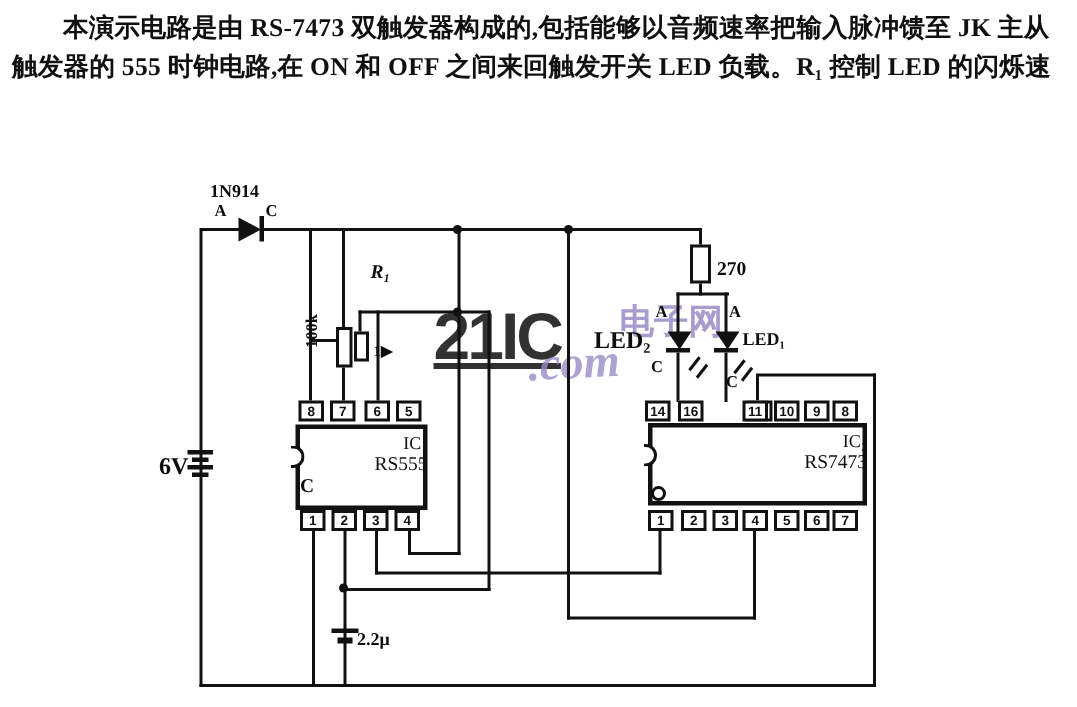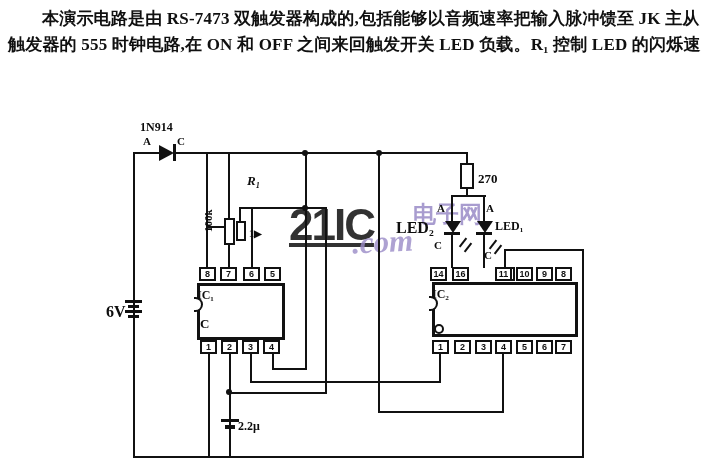--- a/index.html
+++ b/index.html
@@ -16,21 +16,21 @@
   .cbox{position:absolute;background:#fff;border:2px solid #111;box-sizing:border-box;z-index:3;}
   .bar{position:absolute;background:#111;z-index:3;}
   .tri-right{position:absolute;width:0;height:0;border-top:8px solid transparent;
              border-bottom:8px solid transparent;border-left:15px solid #111;z-index:3;}
   .tri-down{position:absolute;width:0;height:0;border-left:8px solid transparent;
             border-right:8px solid transparent;border-top:12px solid #111;z-index:3;}
   .slash{position:absolute;width:2px;height:11px;background:#111;transform:rotate(38deg);z-index:3;}
   .lbl{position:absolute;font-family:"Liberation Serif",serif;font-weight:700;color:#0d0d0d;
        white-space:nowrap;z-index:4;}
   .ic{position:absolute;border:3px solid #111;background:#fff;box-sizing:border-box;z-index:3;}
-  .ic-lbl{position:absolute;text-align:left;font-weight:700;z-index:4;}
+  .ic-lbl{position:absolute;text-align:right;font-weight:400;z-index:4;}
   .notch{position:absolute;width:9px;height:15px;background:#fff;border:2px solid #111;
          border-left:none;border-radius:0 8px 8px 0;box-sizing:border-box;z-index:4;}
   .ring{position:absolute;width:10px;height:10px;border:2px solid #111;border-radius:50%;
         box-sizing:border-box;z-index:4;}
   .pin{position:absolute;width:17px;height:14px;border:2px solid #111;background:#fff;
        box-sizing:border-box;font:700 9px "Liberation Sans",sans-serif;text-align:center;
        line-height:10px;z-index:4;}
   .clockbox{position:absolute;left:376px;top:357px;width:66px;height:26px;
             border-top:2px solid #111;border-right:2px solid #111;box-sizing:border-box;
             font-size:13px;font-weight:700;text-align:center;padding-top:7px;z-index:4;}
@@ -135,34 +135,36 @@
     <div class="bar" style="left:476px;top:232px;width:16px;height:3px;"></div>
     <div class="slash" style="left:492px;top:239px;"></div>
     <div class="slash" style="left:497px;top:244px;"></div>
     <div class="lbl" style="left:495px;top:219px;font-size:12px;">LED₁</div>
     <div class="lbl" style="left:486px;top:202px;font-size:11px;">A</div>
     <div class="lbl" style="left:484px;top:249px;font-size:11px;">C</div>
 
     <div class="ic" style="left:197px;top:283px;width:88px;height:57px;"></div>
     <div class="notch" style="left:194px;top:297px;"></div>
     <div class="ic-lbl" style="left:197px;top:288px;width:88px;font-size:12px;">IC₁</div>
+    <div class="ic-lbl" style="left:197px;top:301px;width:88px;font-size:13px;">RS555</div>
     <div class="lbl" style="left:200px;top:316px;font-size:13px;">C</div>
     <div class="pin" style="left:199px;top:267px;">8</div>
     <div class="pin" style="left:220px;top:267px;">7</div>
     <div class="pin" style="left:243px;top:267px;">6</div>
     <div class="pin" style="left:264px;top:267px;">5</div>
     <div class="pin" style="left:200px;top:340px;">1</div>
     <div class="pin" style="left:221px;top:340px;">2</div>
     <div class="pin" style="left:242px;top:340px;">3</div>
     <div class="pin" style="left:263px;top:340px;">4</div>
 
     <div class="ic" style="left:432px;top:282px;width:146px;height:55px;"></div>
     <div class="notch" style="left:429px;top:296px;"></div>
     <div class="ring" style="left:434px;top:324px;"></div>
     <div class="ic-lbl" style="left:432px;top:287px;width:146px;font-size:12px;">IC₂</div>
+    <div class="ic-lbl" style="left:432px;top:300px;width:146px;font-size:13px;">RS7473</div>
     <div class="pin" style="left:430px;top:267px;">14</div>
     <div class="pin" style="left:452px;top:267px;">16</div>
     <div class="pin" style="left:498px;top:267px;">12</div>
     <div class="pin" style="left:495px;top:267px;">11</div>
     <div class="pin" style="left:516px;top:267px;">10</div>
     <div class="pin" style="left:536px;top:267px;">9</div>
     <div class="pin" style="left:555px;top:267px;">8</div>
     <div class="pin" style="left:432px;top:340px;">1</div>
     <div class="pin" style="left:454px;top:340px;">2</div>
     <div class="pin" style="left:475px;top:340px;">3</div>

